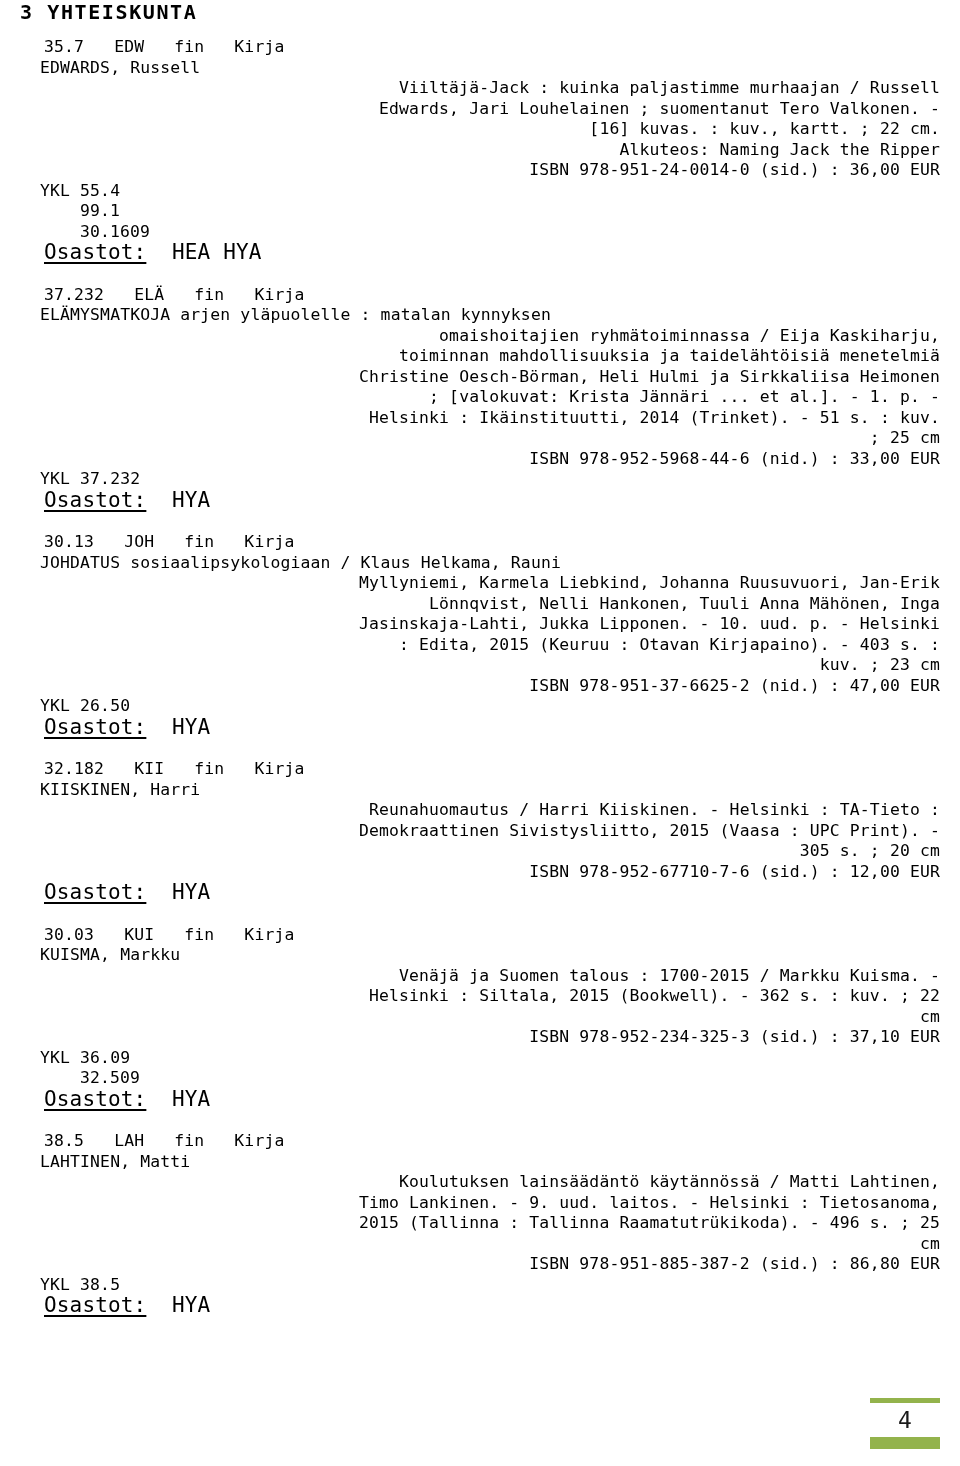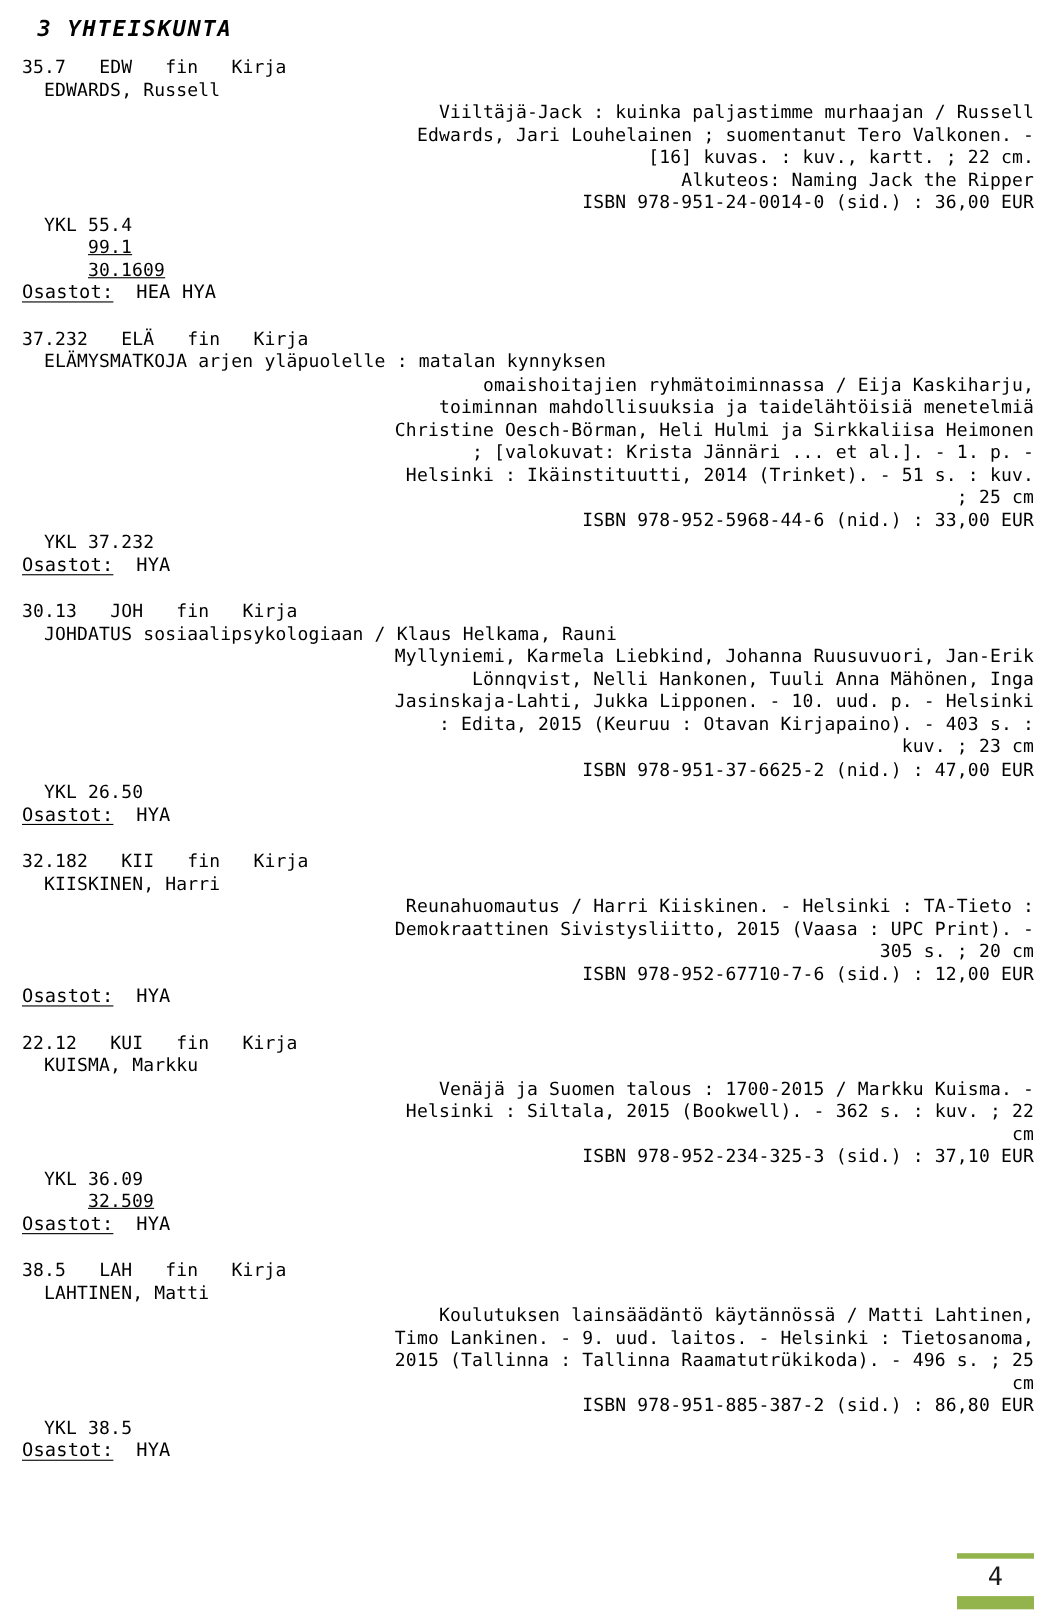--- a/index.html
+++ b/index.html
@@ -21,43 +21,42 @@
     height: 1466px;
     box-sizing: border-box;
     padding: 0 20px;
   }
   .section-heading {
     font-family: "DejaVu Sans Mono", "Liberation Mono", monospace;
     font-weight: bold;
     font-size: 20px;
     letter-spacing: 1.6px;
     line-height: 22px;
-    margin: 14px;
+    margin: 0;
     padding-top: 1px;
     white-space: pre;
-    font-style: italic;
   }
   .records {
     margin-top: 14px;
   }
   .record {
     margin-bottom: 22px;
   }
   .line {
     font-size: 16.4px;
     line-height: 20.5px;
     white-space: pre;
     letter-spacing: 0.15px;
   }
-  .ind0 { padding-left: 0px; }
+  .ind0 { padding-left: 0px; margin-left: 24px; }
   .ind1 { padding-left: 20px; }
   .ind2 { padding-left: 40px; text-align: right; }
-  .ind3 { padding-left: 60px; text-decoration: underline; }
+  .ind3 { padding-left: 60px; }
   .osastot-line {
-    font-size: 17px;
+    font-size: 21px;
     line-height: 20.5px;
     white-space: pre;
     letter-spacing: 0.15px;
   }
   .osastot-label {
     text-decoration: underline;
     text-underline-offset: 3px;
   }
   .footer {
     position: absolute;
@@ -137,21 +136,21 @@
       <div class="record">
         <div class="line ind0">32.182   KII   fin   Kirja</div>
         <div class="line ind1">KIISKINEN, Harri</div>
         <div class="line ind2">Reunahuomautus / Harri Kiiskinen. - Helsinki : TA-Tieto :</div>
         <div class="line ind2">Demokraattinen Sivistysliitto, 2015 (Vaasa : UPC Print). -</div>
         <div class="line ind2">305 s. ; 20 cm</div>
         <div class="line ind2">ISBN 978-952-67710-7-6 (sid.) : 12,00 EUR</div>
         <div class="osastot-line ind0"><span class="osastot-label">Osastot:</span>  <span>HYA</span></div>
       </div>
       <div class="record">
-        <div class="line ind0">22.12   KUI   fin   Kirja</div>
+        <div class="line ind0">30.03   KUI   fin   Kirja</div>
         <div class="line ind1">KUISMA, Markku</div>
         <div class="line ind2">Venäjä ja Suomen talous : 1700-2015 / Markku Kuisma. -</div>
         <div class="line ind2">Helsinki : Siltala, 2015 (Bookwell). - 362 s. : kuv. ; 22</div>
         <div class="line ind2">cm</div>
         <div class="line ind2">ISBN 978-952-234-325-3 (sid.) : 37,10 EUR</div>
         <div class="line ind1">YKL 36.09</div>
         <div class="line ind3">32.509</div>
         <div class="osastot-line ind0"><span class="osastot-label">Osastot:</span>  <span>HYA</span></div>
       </div>
       <div class="record">

